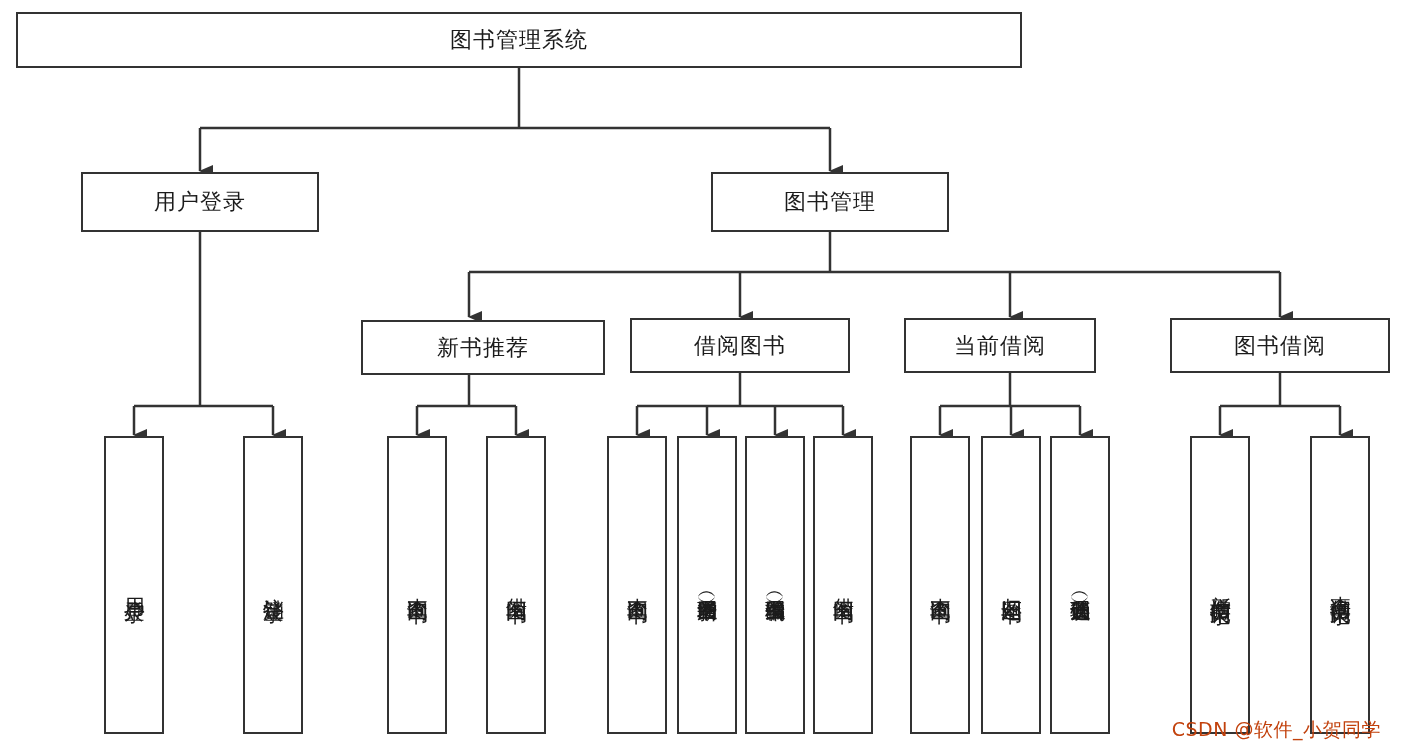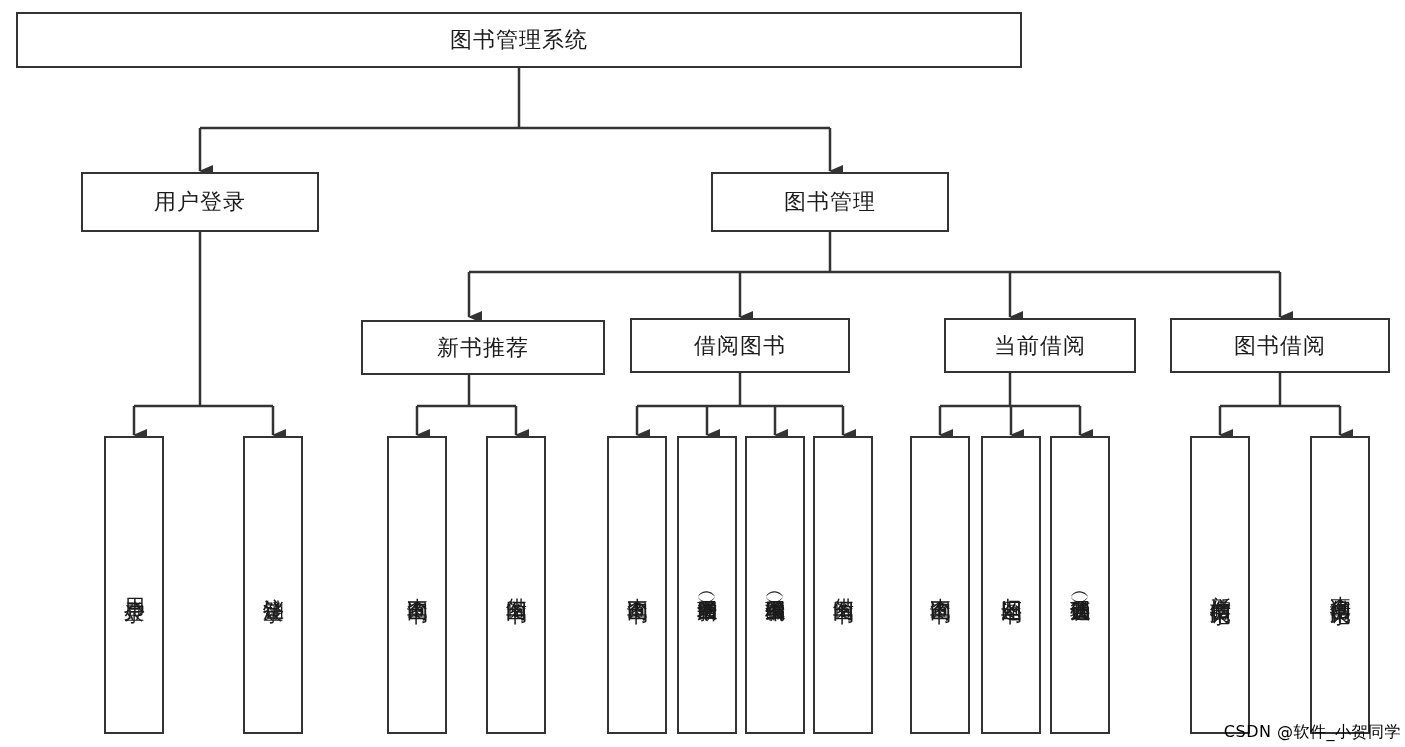--- a/index.html
+++ b/index.html
@@ -8,21 +8,21 @@
   #stage{position:relative;width:1405px;height:747px;background:#fff;}
   svg#wires{position:absolute;left:0;top:0;width:1405px;height:747px;}
   .node{position:absolute;box-sizing:border-box;background:#ffffff;
         border:2.5px solid #333333;display:flex;align-items:center;
         justify-content:center;color:#1b1b1b;}
   .node.h{font-size:22px;letter-spacing:1px;}
   .node.leaf{writing-mode:vertical-rl;text-orientation:upright;
              font-size:21px;line-height:1.18;letter-spacing:2px;
              padding:6px 0;text-align:center;white-space:nowrap;}
   .node.leaf.tight{font-size:20px;letter-spacing:0px;}
-  .wm{position:absolute;right:4px;bottom:4px;font-size:16px;color:#000000;
+  .wm{position:absolute;right:24px;bottom:4px;font-size:19px;color:#c2410c;
       letter-spacing:.5px;white-space:nowrap;}
 </style>
 </head>
 <body>
 
 <div id="stage">
 
   <svg id="wires" viewBox="0 0 1405 747" xmlns="http://www.w3.org/2000/svg">
     <defs>
       <marker id="arrow" viewBox="0 0 12 14" refX="6" refY="13" markerWidth="12" markerHeight="14" orient="auto-start-reverse" markerUnits="userSpaceOnUse">
@@ -75,21 +75,21 @@
       </div>
       <div class="node h" style="left: 711px; top: 172px; width: 238px; height: 60px;">
         <span>图书管理</span>
       </div>
       <div class="node h" style="left: 361px; top: 320px; width: 244px; height: 55px;">
         <span>新书推荐</span>
       </div>
       <div class="node h" style="left: 630px; top: 318px; width: 220px; height: 55px;">
         <span>借阅图书</span>
       </div>
-      <div class="node h" style="left: 944px; top: 318px; width: 192px; height: 55px;">
+      <div class="node h" style="left: 904px; top: 318px; width: 192px; height: 55px;">
         <span>当前借阅</span>
       </div>
       <div class="node h" style="left: 1170px; top: 318px; width: 220px; height: 55px;">
         <span>图书借阅</span>
       </div>
       <div class="node leaf" style="left: 104px; top: 436px; width: 60px; height: 298px;">
         <span>用户登录</span>
       </div>
       <div class="node leaf" style="left: 243px; top: 436px; width: 60px; height: 298px;">
         <span>注销登录</span>

